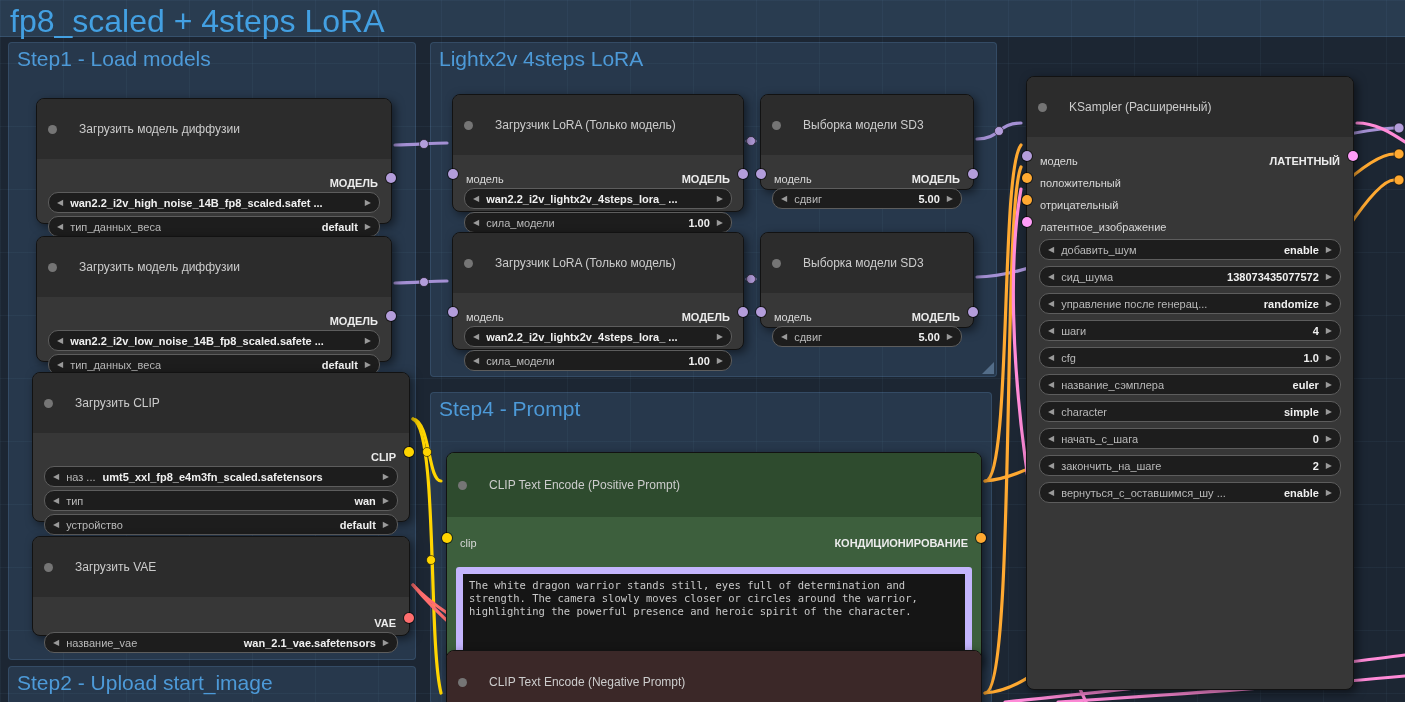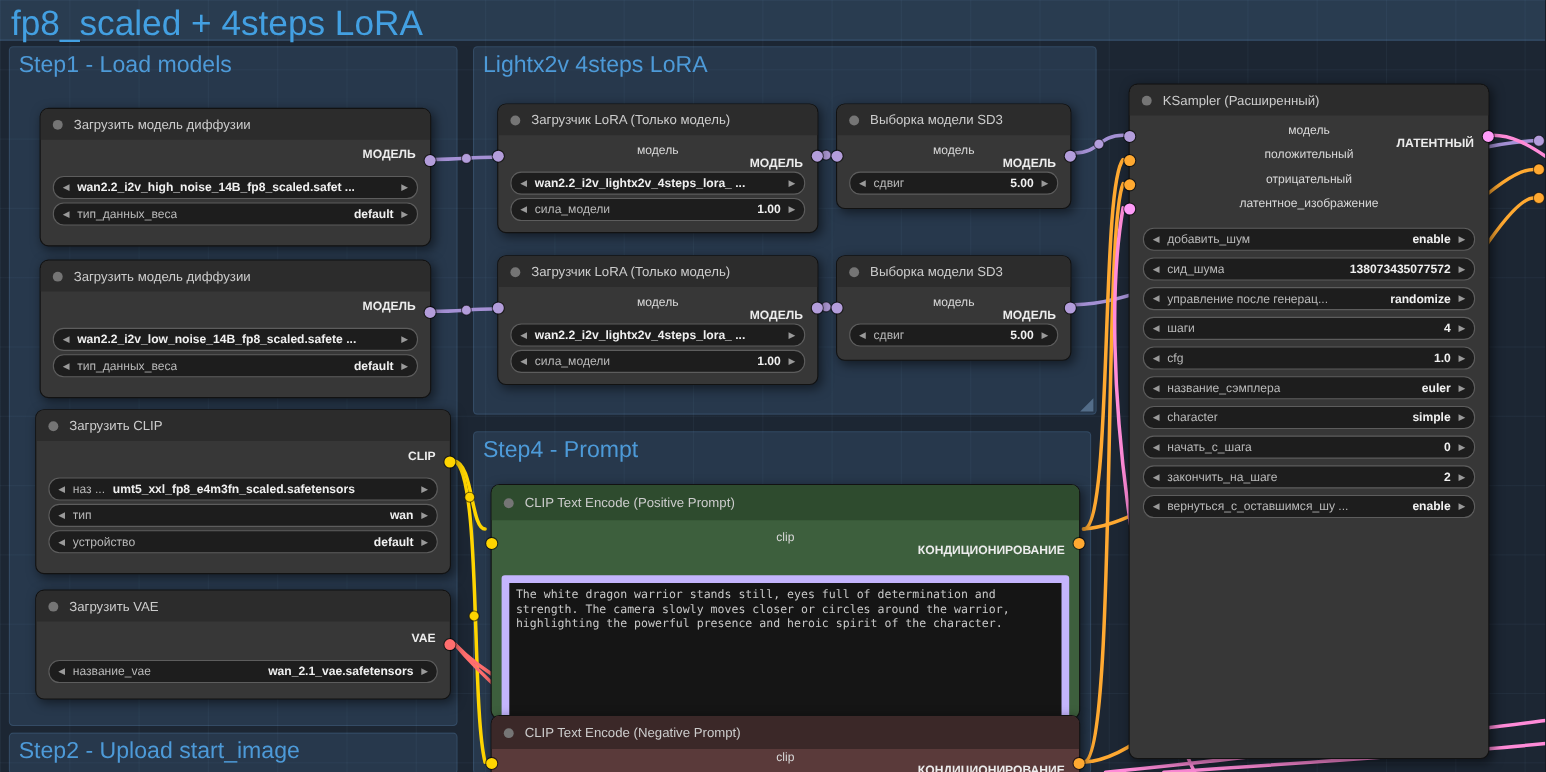--- a/index.html
+++ b/index.html
@@ -14,25 +14,25 @@
   .group{position:absolute;background:rgba(96,148,200,0.17);border:1px solid rgba(110,165,220,0.18);border-radius:4px;z-index:1;}
   .gtitle{font-size:21px;color:#4d9ad8;padding:4px 8px;white-space:nowrap;overflow:hidden;}
   .band{position:absolute;left:0;top:0;width:1405px;height:36px;background:rgba(96,148,200,0.20);border-bottom:1px solid rgba(110,165,220,0.2);z-index:1;}
   .band .gtitle{font-size:32px;color:#43a0e2;padding:3px 10px;}
   .resize-tri{position:absolute;right:2px;bottom:2px;width:0;height:0;border-left:12px solid transparent;border-bottom:12px solid rgba(150,190,230,0.40);}
   
   #wires{position:absolute;left:0;top:0;z-index:2;}
   
   .node{position:absolute;background:#373737;border:1px solid #121212;border-radius:8px;
         box-shadow:3px 3px 10px rgba(0,0,0,0.5);z-index:4;}
-  .node-header{height:28px;background:#2c2c2c;border-radius:7px 7px 0 0;display:flex;align-items:center;gap:10px;padding:0 11px;}
+  .node-header{height:28px;background:#2c2c2c;border-radius:7px 7px 0 0;display:flex;align-items:center;gap:22px;padding:16px 11px;}
   .ndot{width:9px;height:9px;border-radius:50%;background:#757575;flex:none;}
   .ntitle{font-size:12px;color:#cccccc;white-space:nowrap;overflow:hidden;}
   .rows{padding-top:8px;}
-  .io-row{position:relative;display:flex;align-items:center;height:22px;padding:0 13px;font-size:11px;color:#d8d8d8;flex-direction:column;}
+  .io-row{position:relative;display:flex;align-items:flex-end;height:22px;padding:0 13px;font-size:11px;color:#d8d8d8;}
   .out-label{margin-left:auto;font-weight:700;color:#ececec;}
   .dot{width:10px;height:10px;border-radius:50%;position:absolute;top:50%;transform:translateY(-50%);box-shadow:0 0 0 1px rgba(0,0,0,0.55);}
   .dot.in{left:-5px;} .dot.out{right:-5px;}
   .c-model{background:#b39ddb}.c-clip{background:#ffd500}.c-vae{background:#ff6e6e}
   .c-cond{background:#ffa931}.c-latent{background:#ff9cf9}
   .widget{height:19px;margin:3px 11px;background:#1d1d1d;border:1px solid #5d5d5d;border-radius:10px;
           display:flex;align-items:center;gap:7px;padding:0 8px;font-size:11px;overflow:hidden;}
   .arr{color:#9a9a9a;font-size:8px;flex:none;}
   .wlab{color:#b9b9b9;white-space:nowrap;overflow:hidden;}
   .wval{font-weight:700;color:#f0f0f0;white-space:nowrap;}
@@ -384,21 +384,21 @@
       </div>
       <div class="widget">
         <span class="arr">◀</span>
         <span class="wlab">вернуться_с_оставшимся_шу ...</span>
         <span class="wval push">enable</span>
         <span class="arr">▶</span>
       </div>
     </div>
   </div>
 
-  <div class="node green" style="left:446px;top:440px;width:534px;height:212px;">
+  <div class="node green" style="left:446px;top:452px;width:534px;height:212px;">
     <div class="node-header">
       <span class="ndot"></span>
       <span class="ntitle">CLIP Text Encode (Positive Prompt)</span>
     </div>
     <div class="rows" style="padding-top:10px;">
       <div class="io-row">
         <span class="dot in c-clip"></span>
         <span>clip</span>
         <span class="out-label">КОНДИЦИОНИРОВАНИЕ</span>
         <span class="dot out c-cond"></span>

